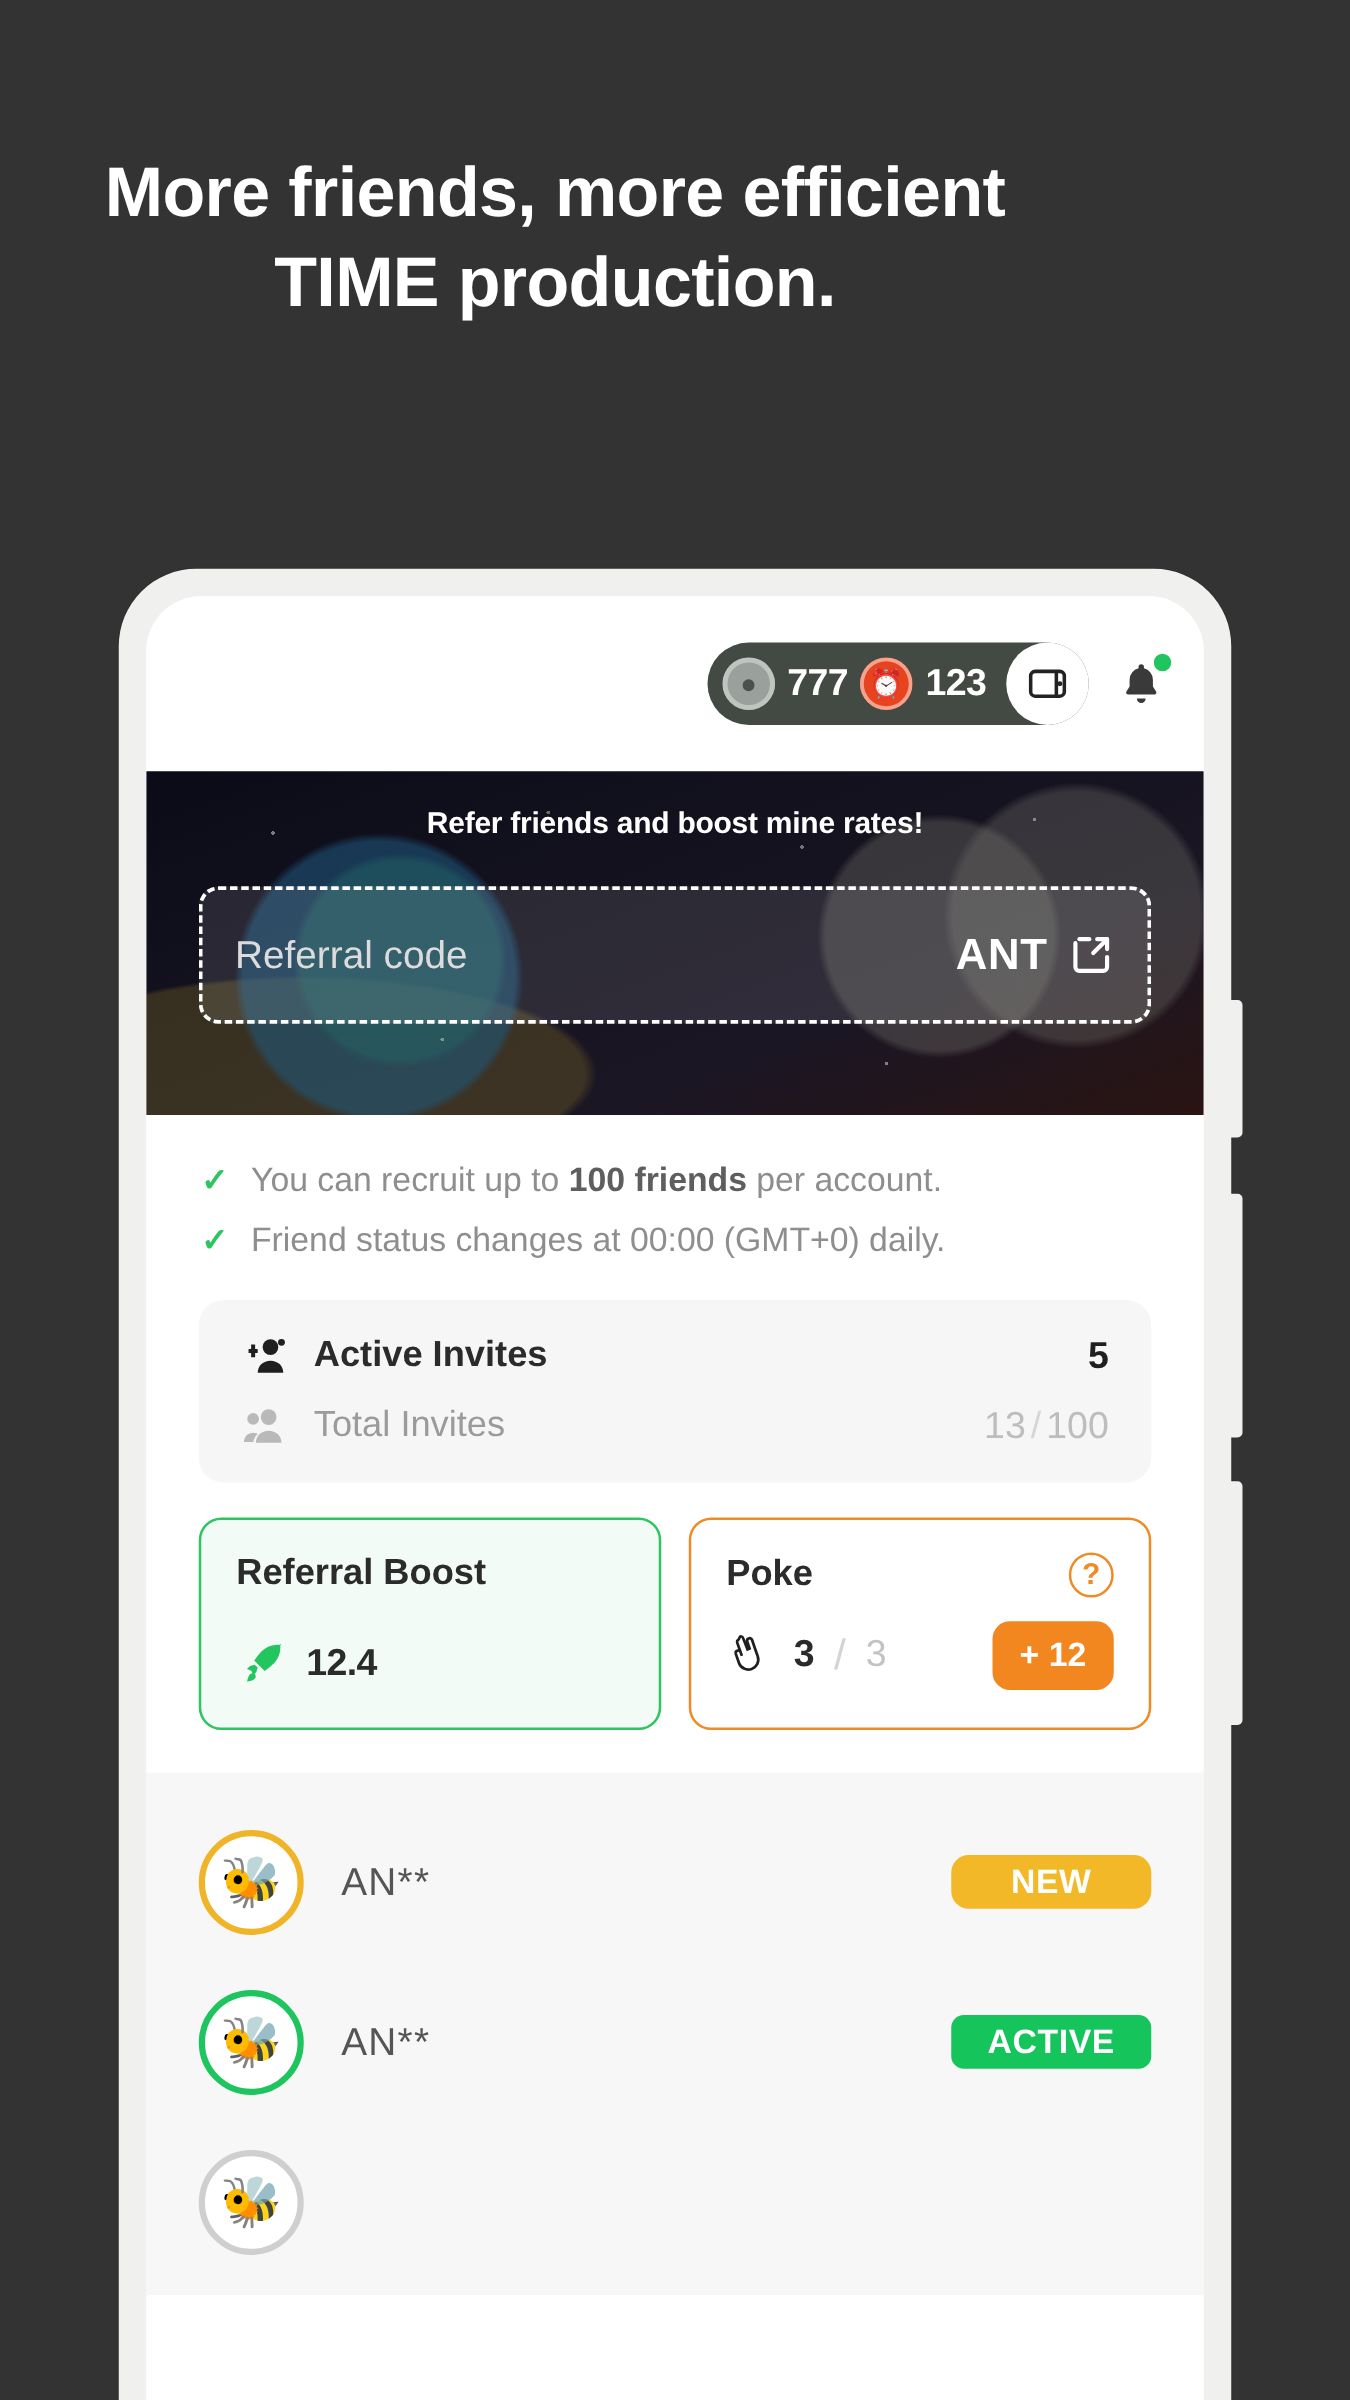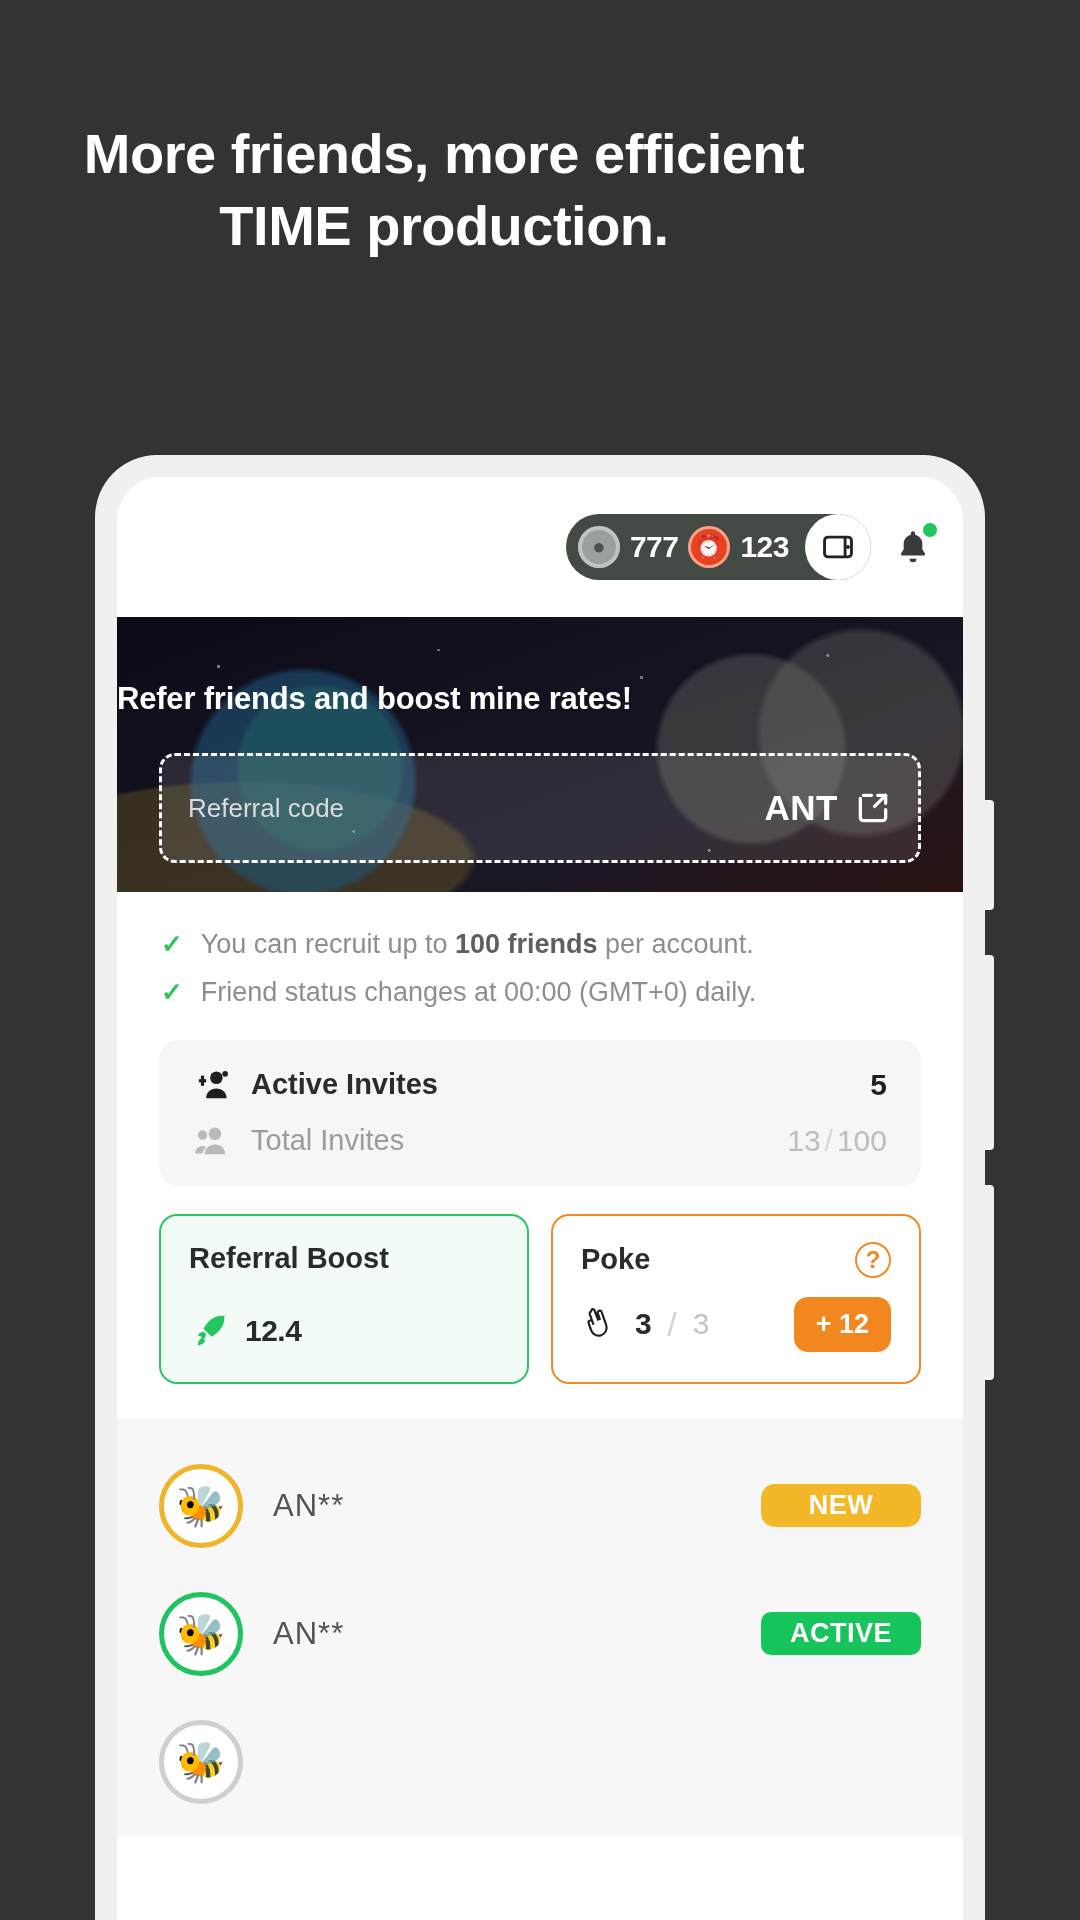--- a/index.html
+++ b/index.html
@@ -123,42 +123,42 @@
     background-image:
       radial-gradient(1.5px 1.5px at 12% 18%, #d9d4c4 99%, transparent),
       radial-gradient(1.5px 1.5px at 38% 12%, #c9b97a 99%, transparent),
       radial-gradient(1.5px 1.5px at 62% 22%, #b9c6d4 99%, transparent),
       radial-gradient(1.5px 1.5px at 84% 14%, #d8cfa8 99%, transparent),
       radial-gradient(1.5px 1.5px at 28% 78%, #cfc6a0 99%, transparent),
       radial-gradient(1.5px 1.5px at 70% 85%, #cdd6dd 99%, transparent);
   }
   .banner-title {
     position: relative;
-    text-align: left;
+    text-align: center;
     color: #ffffff;
-    font-size: 31px;
+    font-size: 24px;
     font-weight: 700;
-    padding-top: 64px;
+    padding-top: 28px;
     letter-spacing: -0.2px;
   }
   .referral-input-box {
     position: relative;
     margin: 36px 42px 0 42px;
     height: 110px;
     border: 3px dashed #ffffff;
     border-radius: 16px;
     background: rgba(255,255,255,0.10);
     display: flex;
     align-items: center;
     justify-content: space-between;
     padding: 0 26px;
   }
   .referral-placeholder {
     color: #dcdcdc;
-    font-size: 26px;
+    font-size: 31px;
     font-weight: 400;
   }
   .referral-action {
     display: flex; align-items: center; gap: 16px;
   }
   .referral-action .ant-label {
     color: #ffffff; font-size: 35px; font-weight: 700;
     letter-spacing: 0.5px;
   }
 

